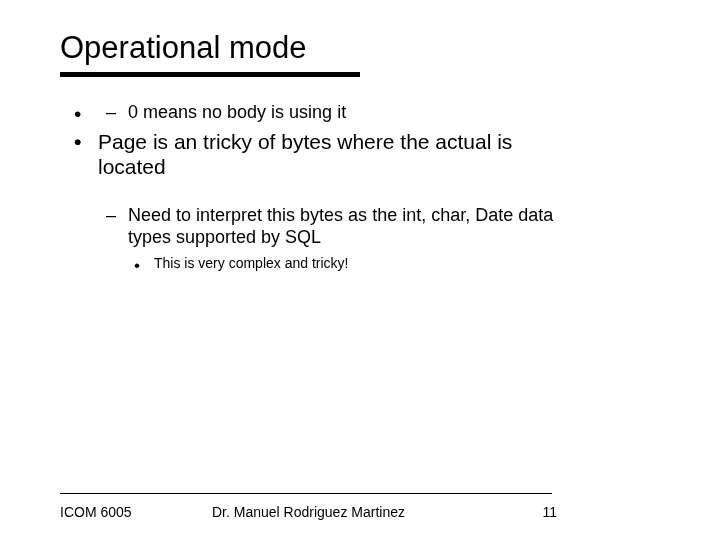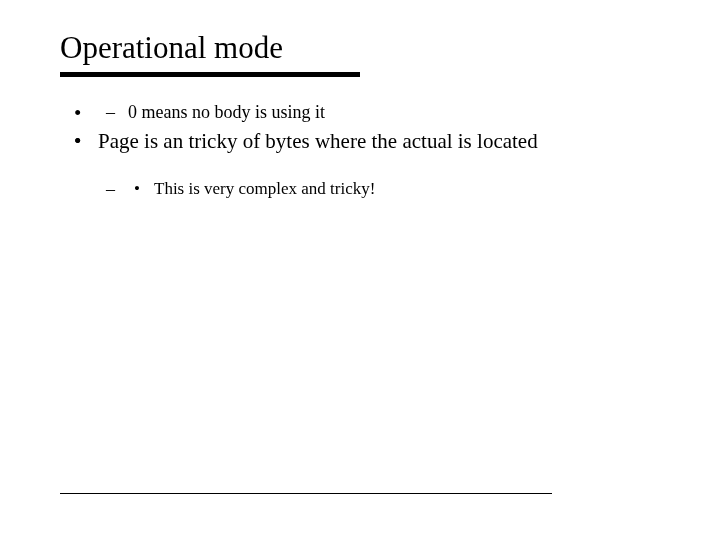--- a/index.html
+++ b/index.html
@@ -2,21 +2,20 @@
 <html><head>
 <meta charset="utf-8">
 <style>
   * { margin: 0; padding: 0; box-sizing: border-box; }
   html, body { width: 720px; height: 540px; background: #fff; font-family: Arial, Helvetica, sans-serif; color: #000; }
   .slide {
     width: 612px;
     height: 540px;
     padding: 30px 55px 0 60px;
     position: relative;
-    font-family: Liberation Serif, serif;
   }
   .title {
     font-size: 31px;
     font-weight: 400;
     margin-bottom: 6px;
   }
   .title-rule {
     border: none;
     border-top: 5px solid #000;
     width: 300px;
@@ -59,21 +58,21 @@
     left: 8px;
     top: 0;
     font-size: 18px;
   }
   ul.lvl3 {
     list-style: none;
     padding-left: 0;
     margin-top: 6px;
   }
   ul.lvl3 > li {
-    font-size: 17px;
+    font-size: 14px;
     line-height: 1.25;
     position: relative;
     padding-left: 26px;
     margin-bottom: 4px;
   }
   ul.lvl3 > li::before {
     content: "•";
     position: absolute;
     left: 6px;
     top: 0;
@@ -117,22 +116,28 @@
       <ul class="lvl2">
         <li><span>0 means no body is using it</span></li>
       </ul>
     </li>
     <li>
     </li>
     <li>
       <span>Page is an tricky of bytes where the actual is located</span>
       <ul class="lvl2">
         <li>
+          <span>Need to interpret this bytes as the int, char, Date data types supported by SQL</span>
           <ul class="lvl3">
             <li><span>This is very complex and tricky!</span></li>
           </ul>
         </li>
       </ul>
     </li>
   </ul>
 
   <hr class="footer-rule">
+  <div class="footer">
+    <span class="footer-left">ICOM 6005</span>
+    <span class="footer-center">Dr. Manuel Rodriguez Martinez</span>
+    <span class="footer-right">11</span>
+  </div>
 </div>
 
 </body></html>

